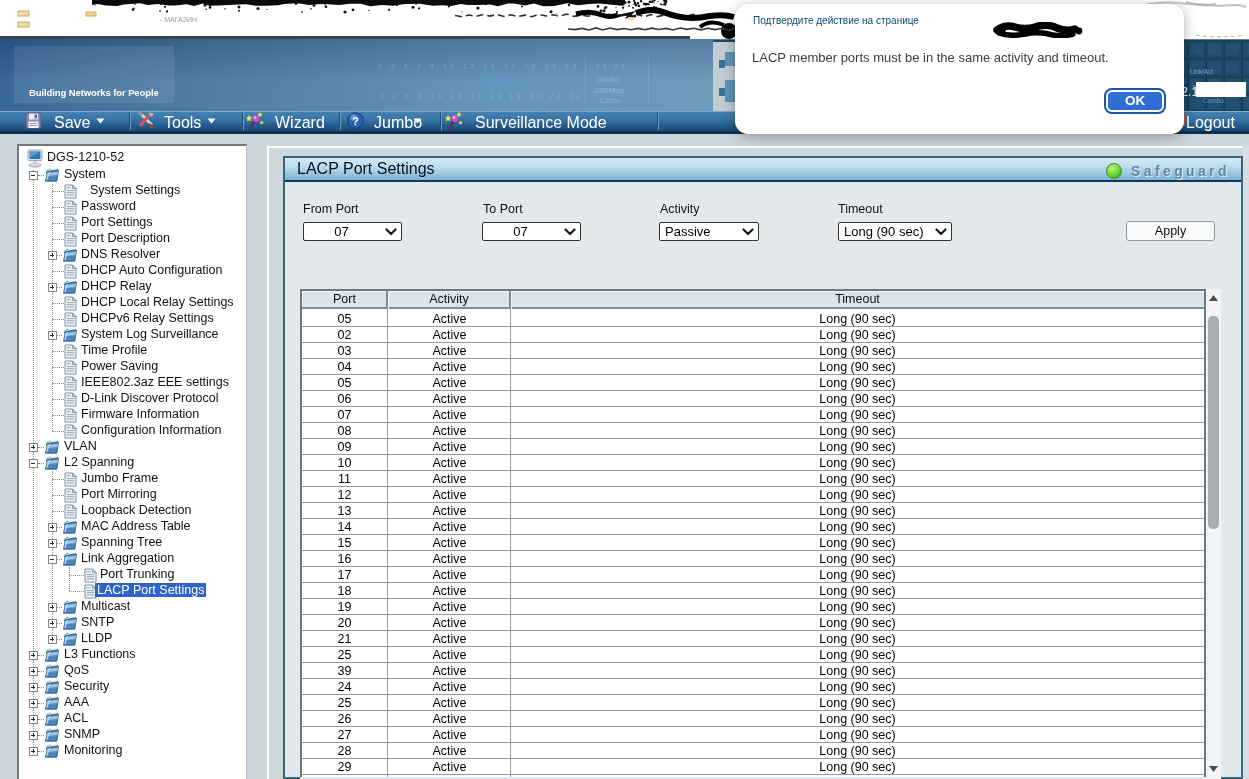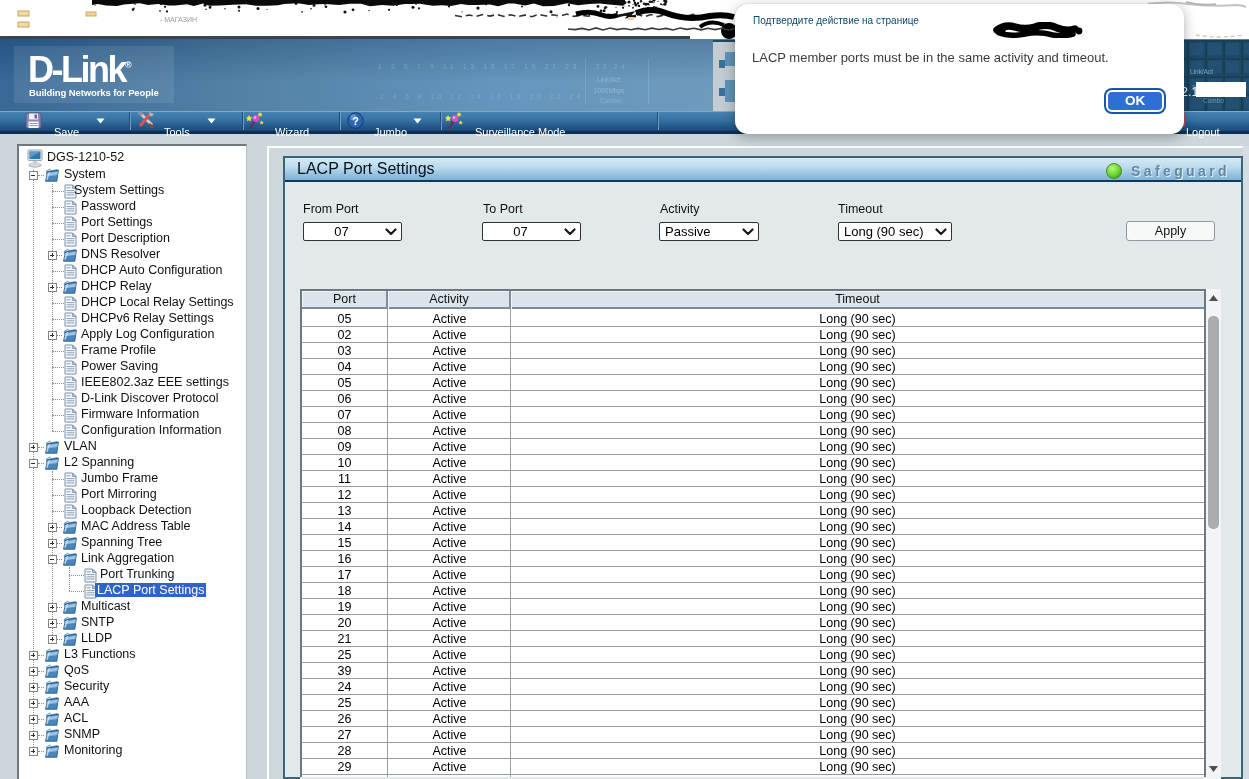--- a/index.html
+++ b/index.html
@@ -15,21 +15,21 @@
   background:rgba(255,255,255,0.09); }
 #dlink { position:absolute; left:14px; top:3px; color:#fff; font-size:36px; font-weight:bold;
   letter-spacing:-2.5px; font-family:"Liberation Sans"; }
 #dlink sup { font-size:9px; letter-spacing:0; vertical-align:14px; }
 #slogan { position:absolute; left:15px; top:41px; color:#fff; font-size:9.5px; font-weight:bold; letter-spacing:-0.1px; }
 #toolbar { position:absolute; left:0; top:111px; width:1249px; height:20px;
   background:linear-gradient(#4583b2 0%, #3671a3 45%, #265c8f 70%, #1b4a78 100%);
   border-top:1px solid #7fa9c9; }
 #toolbardark { position:absolute; left:0; top:131px; width:1249px; height:3px; background:#0d2f52; }
 #pagebg { position:absolute; left:0; top:134px; width:1249px; height:645px; background:#ccd7dc; }
-.ti { position:absolute; top:126px; color:#fff; font-size:11px; }
+.ti { position:absolute; top:114px; color:#fff; font-size:16px; }
 .tsep { position:absolute; top:112px; width:1px; height:18px; background:#1e4f79;
   box-shadow:1px 0 0 #6e9cc0; }
 #tree { position:absolute; left:17px; top:144px; width:230px; height:635px; background:#fff;
   border-top:2px solid #70787e; border-left:2px solid #70787e; border-right:1px solid #b6bec4; }
 .tl { position:absolute; font-size:12.5px; color:#101010; white-space:nowrap; }
 .tl.sel { background:#2f63c5; color:#fff; padding:0 2px; margin-left:-2px; }
 .dotv { position:absolute; width:1px; border-left:1px dotted #8c8c8c; }
 .doth { position:absolute; height:1px; border-top:1px dotted #8c8c8c; }
 .exp { position:absolute; width:9px; height:9px; border:1px solid #848484; background:#fff; }
 .exh { position:absolute; left:1.5px; top:3px; width:4px; height:1px; background:#2c2c2c; }
@@ -250,21 +250,20 @@
 <text x="380" y="59" font-family="Liberation Sans" font-size="6.5" fill="#b9d4e6" opacity="0.32" letter-spacing="3.6">2 4 6 8 10 12 14 16 18 20 22 24</text>
 <text x="597" y="42" font-family="Liberation Sans" font-size="6.5" fill="#c6dcec" opacity="0.42">Link/Act</text>
 <text x="594" y="53" font-family="Liberation Sans" font-size="6.5" fill="#c6dcec" opacity="0.42">1000Mbps</text>
 <text x="600" y="63" font-family="Liberation Sans" font-size="6.5" fill="#c6dcec" opacity="0.35">Combo</text>
 <rect x="585" y="18" width="1" height="46" fill="#ffffff" opacity="0.12"></rect>
 <rect x="648" y="18" width="1" height="46" fill="#ffffff" opacity="0.12"></rect>
 <text x="1181" y="56" font-family="Liberation Sans" font-size="12.5" fill="#eef3f6">2.1</text>
 <rect x="1196" y="42" width="50" height="15" fill="#ffffff"></rect>
 </svg>
 <div id="logobox">
-  <div id="dlink">D-Link<sup>®</sup></div>
   <div id="slogan">Building Networks for People</div>
 </div>
 <div id="toolbar"></div>
 <div id="toolbardark"></div>
 <div id="pagebg"></div>
 
 <svg class="abs" style="left:25px;top:112px" width="17" height="17" viewBox="0 0 17 17">
 <rect x="1" y="1" width="15" height="15" rx="1.5" fill="#8c86b4" stroke="#5a5480" stroke-width="1"></rect>
 <rect x="4" y="1.5" width="9" height="6" fill="#efeff4"></rect>
 <rect x="9.5" y="2.5" width="2.5" height="4" fill="#6a6492"></rect>
@@ -349,21 +348,21 @@
 <span class="tl" style="left:64px;top:167px">System</span>
 <span class="doth" style="left:52px;top:191px;width:12px"></span>
 <svg class="abs" style="left:64px;top:184px" width="13" height="15" viewBox="0 0 13 15">
 <path d="M1 1 L8.5 1 L12 4.5 L12 14 L1 14 Z" fill="#f4f7fa" stroke="#7b8fa3" stroke-width="1"></path>
 <path d="M8.5 1 L8.5 4.5 L12 4.5 Z" fill="#b9cfe2" stroke="#7b8fa3" stroke-width="0.8"></path>
 <rect x="2.6" y="6" width="7.8" height="1.1" fill="#93a9bd"></rect>
 <rect x="2.6" y="8.2" width="7.8" height="1.1" fill="#93a9bd"></rect>
 <rect x="2.6" y="10.4" width="7.8" height="1.1" fill="#93a9bd"></rect>
 <rect x="2.6" y="3.2" width="4" height="1.1" fill="#93a9bd"></rect>
 </svg>
-<span class="tl" style="left:74px;top:183px">System Settings</span>
+<span class="tl" style="left:90px;top:183px">System Settings</span>
 <span class="doth" style="left:52px;top:207px;width:12px"></span>
 <svg class="abs" style="left:64px;top:200px" width="13" height="15" viewBox="0 0 13 15">
 <path d="M1 1 L8.5 1 L12 4.5 L12 14 L1 14 Z" fill="#f4f7fa" stroke="#7b8fa3" stroke-width="1"></path>
 <path d="M8.5 1 L8.5 4.5 L12 4.5 Z" fill="#b9cfe2" stroke="#7b8fa3" stroke-width="0.8"></path>
 <rect x="2.6" y="6" width="7.8" height="1.1" fill="#93a9bd"></rect>
 <rect x="2.6" y="8.2" width="7.8" height="1.1" fill="#93a9bd"></rect>
 <rect x="2.6" y="10.4" width="7.8" height="1.1" fill="#93a9bd"></rect>
 <rect x="2.6" y="3.2" width="4" height="1.1" fill="#93a9bd"></rect>
 </svg>
 <span class="tl" style="left:81px;top:199px">Password</span>
@@ -448,31 +447,31 @@
     <span class="exh"></span>
     <span class="exv"></span>
   </span>
 <span class="doth" style="left:57px;top:335px;width:5px"></span>
 <svg class="abs" style="left:62px;top:327px" width="16" height="16" viewBox="0 0 16 16">
 <path d="M2.2 4.2 L5.8 2.2 L7.6 3.6 L13.6 2.6 L13.2 6.5 L3 7.5 Z" fill="#cde2f1" stroke="#5b86ad" stroke-width="0.8"></path>
 <path d="M1.6 14.2 L3.4 4.8 L8 4 L14.4 3.2 L12.8 14.2 Z" fill="#4a86bd" stroke="#2b5a85" stroke-width="0.9"></path>
 <path d="M3.2 6.2 L13.9 4.6 L13.4 8 L2.6 9.2 Z" fill="#9dc3e2"></path>
 <path d="M2.2 12 L4.6 5.2 L6.2 4.9 L3.4 13.6 Z" fill="#cfe2f0" opacity="0.85"></path>
 </svg>
-<span class="tl" style="left:81px;top:327px">Apply Log Configuration</span>
+<span class="tl" style="left:81px;top:327px">System Log Surveillance</span>
 <span class="doth" style="left:52px;top:351px;width:12px"></span>
 <svg class="abs" style="left:64px;top:344px" width="13" height="15" viewBox="0 0 13 15">
 <path d="M1 1 L8.5 1 L12 4.5 L12 14 L1 14 Z" fill="#f4f7fa" stroke="#7b8fa3" stroke-width="1"></path>
 <path d="M8.5 1 L8.5 4.5 L12 4.5 Z" fill="#b9cfe2" stroke="#7b8fa3" stroke-width="0.8"></path>
 <rect x="2.6" y="6" width="7.8" height="1.1" fill="#93a9bd"></rect>
 <rect x="2.6" y="8.2" width="7.8" height="1.1" fill="#93a9bd"></rect>
 <rect x="2.6" y="10.4" width="7.8" height="1.1" fill="#93a9bd"></rect>
 <rect x="2.6" y="3.2" width="4" height="1.1" fill="#93a9bd"></rect>
 </svg>
-<span class="tl" style="left:81px;top:343px">Frame Profile</span>
+<span class="tl" style="left:81px;top:343px">Time Profile</span>
 <span class="doth" style="left:52px;top:367px;width:12px"></span>
 <svg class="abs" style="left:64px;top:360px" width="13" height="15" viewBox="0 0 13 15">
 <path d="M1 1 L8.5 1 L12 4.5 L12 14 L1 14 Z" fill="#f4f7fa" stroke="#7b8fa3" stroke-width="1"></path>
 <path d="M8.5 1 L8.5 4.5 L12 4.5 Z" fill="#b9cfe2" stroke="#7b8fa3" stroke-width="0.8"></path>
 <rect x="2.6" y="6" width="7.8" height="1.1" fill="#93a9bd"></rect>
 <rect x="2.6" y="8.2" width="7.8" height="1.1" fill="#93a9bd"></rect>
 <rect x="2.6" y="10.4" width="7.8" height="1.1" fill="#93a9bd"></rect>
 <rect x="2.6" y="3.2" width="4" height="1.1" fill="#93a9bd"></rect>
 </svg>
 <span class="tl" style="left:81px;top:359px">Power Saving</span>

